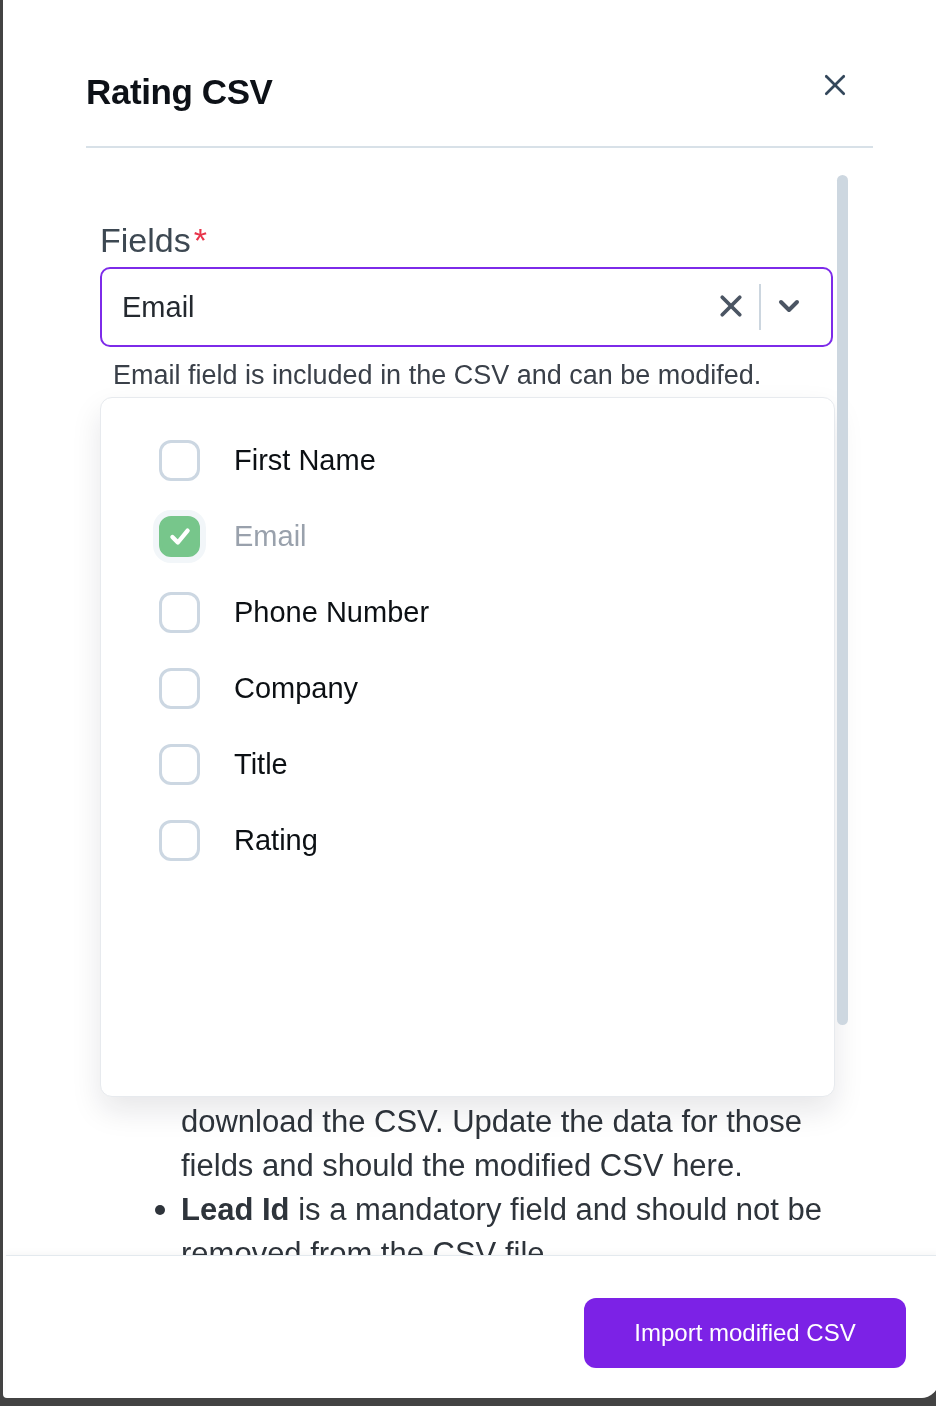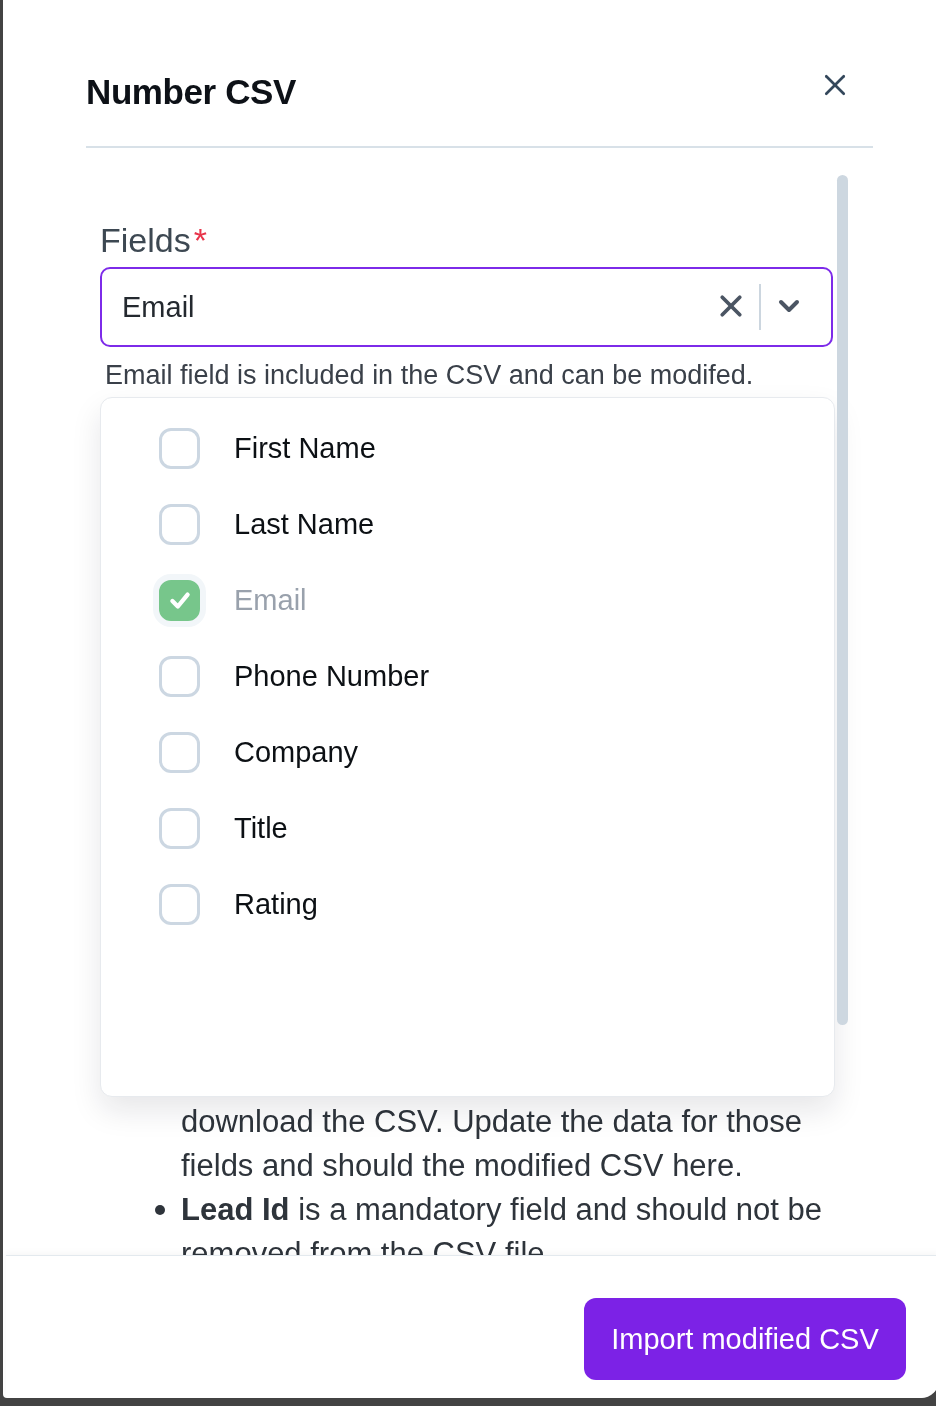--- a/index.html
+++ b/index.html
@@ -36,39 +36,39 @@
     background:#fff; border:2.5px solid #7d2be9; border-radius:10px;
     display:flex; align-items:center; padding:0 14px 0 20px;
   }
   .select-value { flex:1; font-size:29px; color:#24292f; }
   .select-clear, .select-chevron {
     width:56px; height:56px; background:none; border:none; cursor:pointer;
     display:flex; align-items:center; justify-content:center;
   }
   .select-sep { width:2px; height:46px; background:#ccd6df; }
   .helper-text {
-    position:absolute; left:102px; top:360px; font-size:27px; color:#3a4049;
+    position:absolute; left:110px; top:360px; font-size:27px; color:#3a4049;
   }
   
   .instructions {
     position:absolute; left:178px; top:1100px; width:660px; z-index:1;
     font-size:31px; line-height:44px; color:#2e343b;
   }
   .instructions .line { position:relative; }
   .bullet-dot {
     position:absolute; left:-26px; top:17px; width:10px; height:10px;
     border-radius:50%; background:#2e343b;
   }
   .bold { font-weight:700;text-align:center; }
   
   .dropdown-panel {
     position:absolute; left:97px; top:397px; width:735px; height:700px;
     background:#fff; border:1.5px solid #e7eaee; border-radius:12px;
     box-shadow:0 14px 30px rgba(15,23,42,0.10);
-    padding:12px 0; z-index:3; overflow:hidden;
+    padding:24px 0; z-index:3; overflow:hidden;
   }
   .option-row {
     height:76px; display:flex; align-items:center; padding-left:58px;
     cursor:pointer;
   }
   .checkbox {
     width:41px; height:41px; border:3px solid #ccd7e2; border-radius:12px;
     background:#fff; margin-right:34px; flex:none;
     display:flex; align-items:center; justify-content:center;
   }
@@ -86,33 +86,33 @@
     background:#cdd7e0; border-radius:6px; z-index:4; cursor:pointer;
   }
   
   .footer {
     position:absolute; left:3px; top:1255px; width:933px; height:143px;
     background:#fff; border-top:1.5px solid #e3e9ee;
     border-radius:0 0 18px 4px; z-index:5;
     box-shadow:0 -3px 6px rgba(0,0,0,0.03);
   }
   .import-btn {
-    position:absolute; right:33px; top:42px; height:82px; min-width:322px;
-    padding:0 24px; background:#7c22e6; color:#ffffff; font-size:29px;
+    position:absolute; right:33px; top:42px; height:70px; min-width:322px;
+    padding:0 24px; background:#7c22e6; color:#ffffff; font-size:24px;
     border:none; border-radius:12px; cursor:pointer;
     font-family:"Liberation Sans", sans-serif;
   }
 </style>
 </head>
 <body>
 
 <div class="screen">
   <div class="modal">
 
-    <div class="modal-title">Number CSV</div>
+    <div class="modal-title">Rating CSV</div>
 
     <button class="close-btn">
       <span>
         <svg width="30" height="30" viewBox="0 0 24 24" fill="none" stroke="#33475b" stroke-width="2.1" stroke-linecap="round">
           <line x1="5" y1="5" x2="19" y2="19"></line>
             <line x1="19" y1="5" x2="5" y2="19"></line>
         </svg>
       </span>
     </button>
 
@@ -151,24 +151,20 @@
         <span class="bullet-dot"></span><span class="bold">Lead Id</span><span> is a mandatory field and should not be</span>
       </div>
       <div class="line">removed from the CSV file.</div>
     </div>
 
     <div class="dropdown-panel">
       <div class="option-row">
         <span class="checkbox"></span>
         <span class="option-label">First Name</span>
       </div>
-      <div class="option-row">
-        <span class="checkbox"></span>
-        <span class="option-label">Last Name</span>
-      </div>
       <div class="option-row checked">
         <span class="checkbox">
             <svg width="26" height="26" viewBox="0 0 24 24" fill="none" stroke="#ffffff" stroke-width="4" stroke-linecap="round" stroke-linejoin="round">
               <polyline points="5,13 10,18 19,7"></polyline>
             </svg>
           </span>
         <span class="option-label">Email</span>
       </div>
       <div class="option-row">
         <span class="checkbox"></span>

